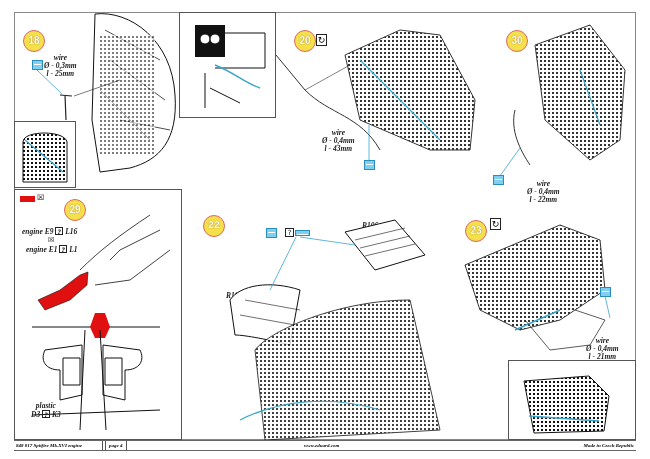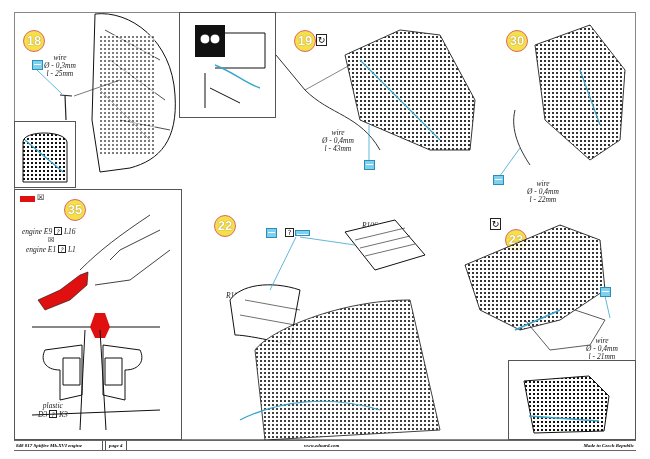--- a/index.html
+++ b/index.html
@@ -1,23 +1,23 @@
 <!DOCTYPE html>
 <html><head>
 <meta charset="utf-8">
 <style>
   html,body{margin:0;padding:0;background:#fff;}
   body{width:650px;height:459px;position:relative;overflow:hidden;font-family:"Liberation Serif",serif;}
   .page{position:absolute;left:14px;top:12px;width:622px;height:428px;border:1px solid #888;box-sizing:border-box;}
   .panel{position:absolute;border:1px solid #555;box-sizing:border-box;background:#fff;}
   .badge{position:absolute;width:22px;height:22px;border-radius:50%;background:#f4e04a;border:1.5px solid #d66;box-sizing:border-box;
-    font-family:"Liberation Sans",sans-serif;font-weight:bold;font-size:13px;color:#fff;text-align:center;line-height:19px;
+    font-family:"Liberation Sans",sans-serif;font-weight:bold;font-size:10px;color:#fff;text-align:center;line-height:19px;
     text-shadow:0 0 1px #b88a00,0 0 1px #b88a00;}
   .flip{position:absolute;width:11px;height:12px;border:1px solid #222;box-sizing:border-box;font-size:9px;line-height:10px;text-align:center;font-family:"DejaVu Sans",sans-serif;}
-  .label{position:absolute;font-style:italic;font-weight:normal;font-size:7.5px;line-height:8px;color:#222;text-align:center;white-space:nowrap;}
+  .label{position:absolute;font-style:italic;font-weight:bold;font-size:7.5px;line-height:8px;color:#222;text-align:center;white-space:nowrap;}
   .pe{position:absolute;width:11px;height:10px;border:1px solid #2a8fb8;background:#7fd0ee;box-sizing:border-box;}
   .pe::after{content:"";position:absolute;left:1px;right:1px;top:3px;height:1px;background:#fff;}
   .footer{position:absolute;left:14px;top:440px;width:622px;height:9px;border-top:1px solid #666;border-bottom:1px solid #666;
     font-family:"Liberation Serif",serif;font-style:italic;font-weight:bold;font-size:5px;line-height:9px;}
   .footer span{position:absolute;}
   .sep{position:absolute;top:0;width:1px;height:9px;background:#555;}
   svg{position:absolute;overflow:visible;}
 </style>
 </head>
 <body>
@@ -57,21 +57,21 @@
   <svg width="97" height="106" style="left:0;top:0;">
     <rect x="15" y="12" width="30" height="32" fill="#111"></rect>
     <circle cx="25" cy="26" r="5" fill="#fff" stroke="#111"></circle>
       <circle cx="35" cy="26" r="5" fill="#fff" stroke="#111"></circle>
     <path d="M45,20 L85,20 L85,55 L35,55" fill="none" stroke="#111"></path>
     <path d="M35,52 C55,60 65,70 80,75" stroke="#39a6cc" stroke-width="1.4" fill="none"></path>
     <path d="M25,60 L25,95 M30,75 L60,90" stroke="#111"></path>
   </svg>
 </div>
 
-<div class="badge" style="left:294px;top:30px;">19</div>
+<div class="badge" style="left:294px;top:30px;">20</div>
 <div class="flip" style="left:316px;top:34px;">↻</div>
 <svg width="650" height="459" style="left:0;top:0;">
   <path d="M345,55 L400,30 L440,35 L475,100 L470,150 L430,150 L360,120 Z" fill="url(#hatch)" stroke="#111" opacity="0.85"></path>
   <path d="M360,60 L440,140" stroke="#39a6cc" stroke-width="1.2"></path>
   <path d="M276,55 L305,90 C330,115 360,115 380,150" fill="none" stroke="#333" stroke-width="1"></path>
   <line x1="305" y1="90" x2="350" y2="65" stroke="#333" stroke-width="0.6"></line>
   <line x1="369" y1="125" x2="369" y2="160" stroke="#39a6cc" stroke-width="0.8"></line>
 </svg>
 <div class="label" style="left:322px;top:129px;">
   <div>wire</div>
@@ -90,67 +90,67 @@
 <div class="pe" style="left:493px;top:175px;"></div>
 <div class="label" style="left:527px;top:180px;">
   <div>wire</div>
   <div>Ø - 0,4mm</div>
   <div>l - 22mm</div>
 </div>
 
 <div class="panel" style="left:14px;top:189px;width:168px;height:251px;"></div>
 <div style="position:absolute;left:20px;top:196px;width:15px;height:6px;background:#e01010;"></div>
 <div style="position:absolute;left:37px;top:193px;font-size:8px;">☒</div>
-<div class="badge" style="left:64px;top:199px;">35</div>
+<div class="badge" style="left:64px;top:199px;">29</div>
 <div class="label" style="left:22px;top:227px;text-align:left;">
   <span>engine E9</span>
   <span class="flip" style="position:relative;display:inline-block;width:8px;height:8px;font-size:6px;line-height:7px;">?</span>
   <span>L16</span>
 </div>
 <div style="position:absolute;left:48px;top:236px;font-size:7px;">☒</div>
 <div class="label" style="left:26px;top:245px;text-align:left;">
   <span>engine E1</span>
   <span class="flip" style="position:relative;display:inline-block;width:8px;height:8px;font-size:6px;line-height:7px;">?</span>
   <span>L1</span>
 </div>
 <svg width="650" height="459" style="left:0;top:0;">
   <path d="M80,270 C100,250 120,235 150,215 M110,260 L120,250 L140,240 L160,230 M95,285 L130,280 L170,250" fill="none" stroke="#111" stroke-width="0.8"></path>
   <path d="M38,300 L60,290 L80,275 L88,272 L87,285 L70,300 L45,310 Z" fill="#e01010" stroke="#111" stroke-width="0.6"></path>
   <path d="M32,327 L160,327" stroke="#111"></path>
   <path d="M90,327 L95,313 L105,313 L110,327 L105,338 L95,338 Z" fill="#e01010"></path>
   <path d="M45,350 C40,360 45,370 60,370 L60,400 L82,395 L82,345 Z M140,350 C145,360 140,370 125,370 L125,400 L103,395 L103,345 Z" fill="#fff" stroke="#111"></path>
   <path d="M63,358 L80,358 L80,385 L63,385 Z M105,358 L122,358 L122,385 L105,385 Z" fill="none" stroke="#111"></path>
   <path d="M85,330 L80,430 M100,330 L106,430 M32,415 L160,410" stroke="#111" fill="none"></path>
 </svg>
-<div class="label" style="left:38px;top:402px;">
+<div class="label" style="left:31px;top:402px;">
   <div>plastic</div>
   <div>
     <span>D3</span>
     <span class="flip" style="position:relative;display:inline-block;width:8px;height:8px;font-size:6px;line-height:7px;">?</span>
     <span>K3</span>
   </div>
 </div>
 
-<div class="badge" style="left:214px;top:215px;">22</div>
+<div class="badge" style="left:203px;top:215px;font-family:Liberation Mono, monospace;">22</div>
 <div class="pe" style="left:266px;top:228px;"></div>
 <div class="flip" style="left:285px;top:228px;width:9px;height:9px;font-size:7px;line-height:8px;">?</div>
 <div class="pe" style="left:295px;top:230px;width:15px;height:6px;"></div>
 <div class="label" style="left:362px;top:222px;">R106</div>
 <div class="label" style="left:226px;top:292px;">R105</div>
 <svg width="650" height="459" style="left:0;top:0;">
   <path d="M345,232 L395,220 L425,255 L375,270 Z" fill="#fff" stroke="#111"></path>
   <path d="M355,240 L405,228 M360,248 L410,236 M365,256 L415,244" stroke="#111" stroke-width="0.6"></path>
   <path d="M230,300 C240,285 270,280 300,290 L290,345 C270,340 245,335 235,335 Z" fill="#fff" stroke="#111"></path>
   <path d="M245,300 L300,310 M240,315 L295,325" stroke="#111" stroke-width="0.6"></path>
   <path d="M296,237 L270,290 M300,237 L355,245" stroke="#39a6cc" stroke-width="0.8" fill="none"></path>
   <path d="M255,350 C270,330 340,300 410,300 L440,430 L265,440 Z" fill="url(#hatch)" stroke="#111" opacity="0.8"></path>
   <path d="M240,420 C280,400 330,395 380,410" stroke="#39a6cc" stroke-width="1.2" fill="none"></path>
 </svg>
 
-<div class="badge" style="left:465px;top:229px;margin-left:40px;">23</div>
+<div class="badge" style="left:465px;top:220px;">23</div>
 <div class="flip" style="left:490px;top:218px;">↻</div>
 <svg width="650" height="459" style="left:0;top:0;">
   <path d="M465,265 L560,225 L600,240 L605,290 L560,320 L520,330 L480,310 Z" fill="url(#hatch)" stroke="#111" opacity="0.85"></path>
   <path d="M515,330 L560,310" stroke="#39a6cc" stroke-width="1.4"></path>
   <path d="M575,310 L605,320 L590,345 L550,350 L525,320" fill="none" stroke="#333" stroke-width="0.8"></path>
   <line x1="605" y1="296" x2="610" y2="318" stroke="#39a6cc" stroke-width="0.8"></line>
 </svg>
 <div class="pe" style="left:600px;top:287px;"></div>
 <div class="label" style="left:586px;top:337px;">
   <div>wire</div>

